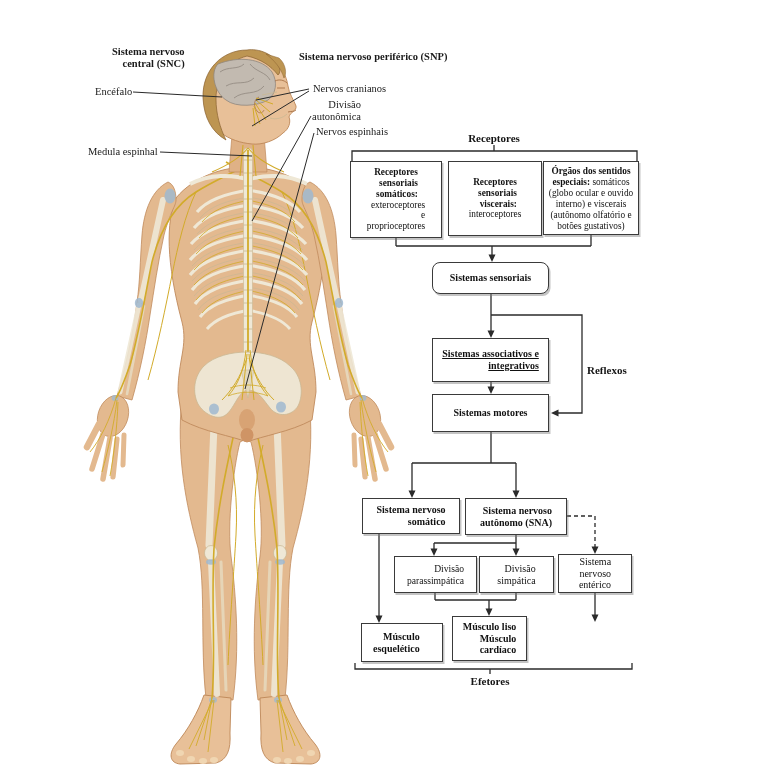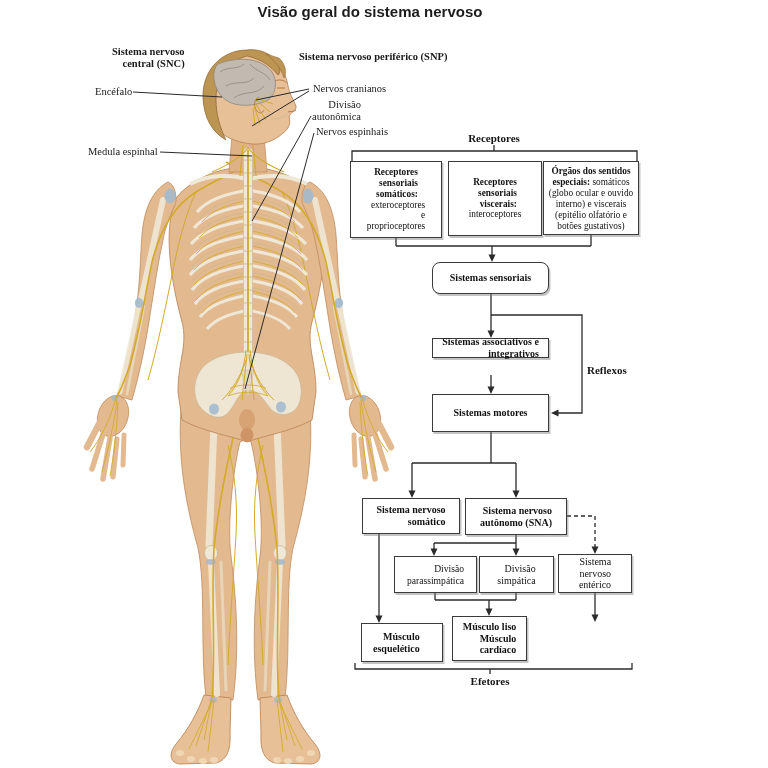--- a/index.html
+++ b/index.html
@@ -196,21 +196,20 @@
       <polygon points="434,556 430.5,548.5 437.5,548.5"></polygon>
       <polygon points="516,556 512.5,548.5 519.5,548.5"></polygon>
       <polygon points="595,554 591.5,546.5 598.5,546.5"></polygon>
       <polygon points="379,623 375.5,615.5 382.5,615.5"></polygon>
       <polygon points="489,616 485.5,608.5 492.5,608.5"></polygon>
       <polygon points="595,622 591.5,614.5 598.5,614.5"></polygon>
       <polygon points="551,413 558.5,409.5 558.5,416.5"></polygon>
     </g>
   </svg>
 
-  <div class="page-title">Visão geral do sistema nervoso</div>
 
   <div class="anat-label bold pre" style="left:112px;top:46px;">Sistema nervoso
 central (SNC)</div>
   <div class="anat-label bold" style="left:299px;top:51px;">Sistema nervoso periférico (SNP)</div>
   <div class="anat-label" style="left:95px;top:86px;">Encéfalo</div>
   <div class="anat-label" style="left:88px;top:146px;">Medula espinhal</div>
   <div class="anat-label" style="left:313px;top:83px;">Nervos cranianos</div>
   <div class="anat-label pre" style="left:312px;top:99px;">Divisão
 autonômica</div>
   <div class="anat-label" style="left:316px;top:126px;">Nervos espinhais</div>
@@ -228,27 +227,27 @@
 proprioceptores</span>
   </div>
   <div class="fbox sm" style="left:448px;top:161px;width:94px;height:75px;">
     <span class="pre">Receptores
 sensoriais
 viscerais:</span>
     <span class="nb pre">interoceptores</span>
   </div>
   <div class="fbox inline3" style="left:543px;top:161px;width:96px;height:74px;">
     <span class="wrap">Órgãos dos sentidos especiais:</span>
-    <span class="nb wrap">somáticos (globo ocular e ouvido interno) e viscerais (epitélio olfatório e botões gustativos)</span>
+    <span class="nb wrap">somáticos (globo ocular e ouvido interno) e viscerais (autônomo olfatório e botões gustativos)</span>
   </div>
 
   <div class="fbox" style="left:432px;top:262px;width:117px;height:32px;border-radius:8px;">
     <span>Sistemas sensoriais</span>
   </div>
-  <div class="fbox" style="left:432px;top:338px;width:117px;height:20px;">
+  <div class="fbox" style="left:432px;top:338px;width:117px;height:44px;text-decoration:underline;">
     <span class="pre">Sistemas associativos e
 integrativos</span>
   </div>
   <div class="fbox" style="left:432px;top:394px;width:117px;height:38px;">
     <span>Sistemas motores</span>
   </div>
 
   <div class="fbox" style="left:362px;top:498px;width:98px;height:36px;">
     <span class="pre">Sistema nervoso
 somático</span>

